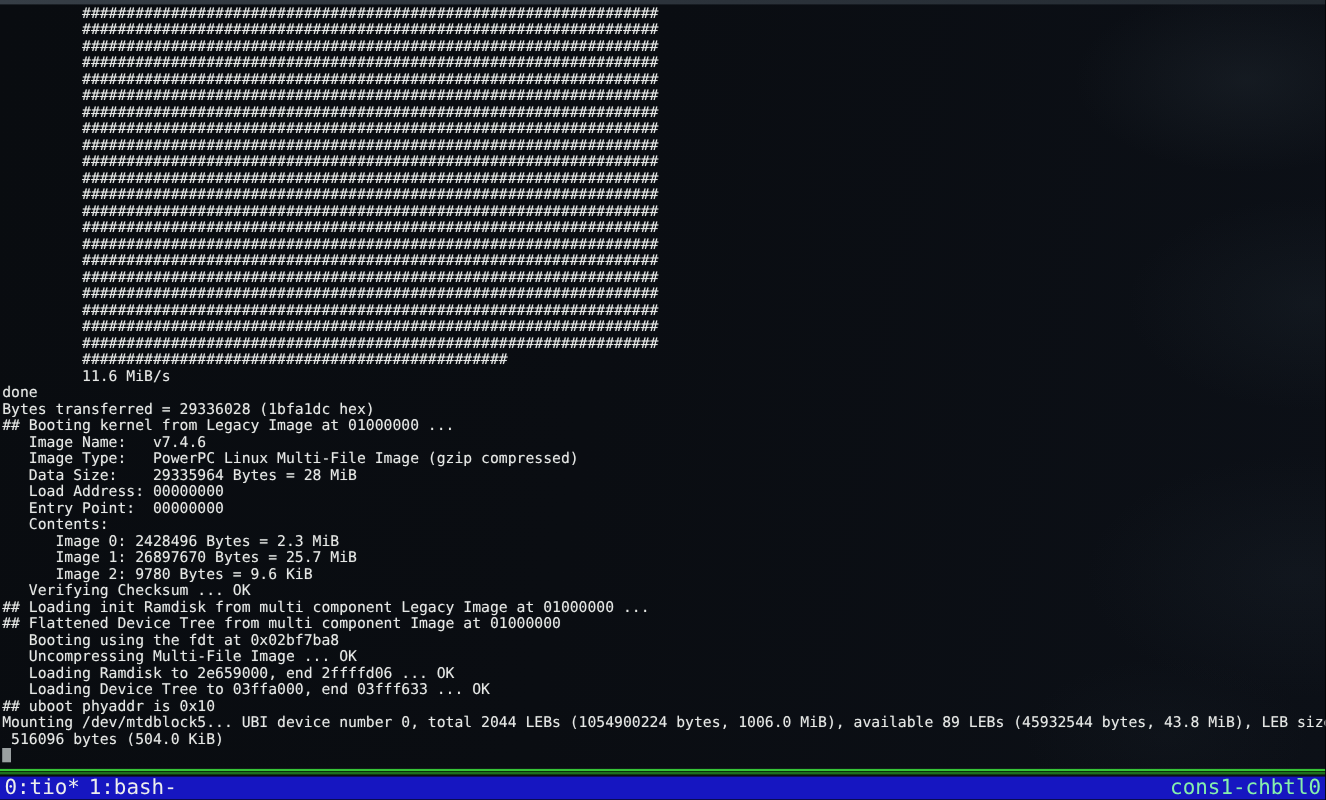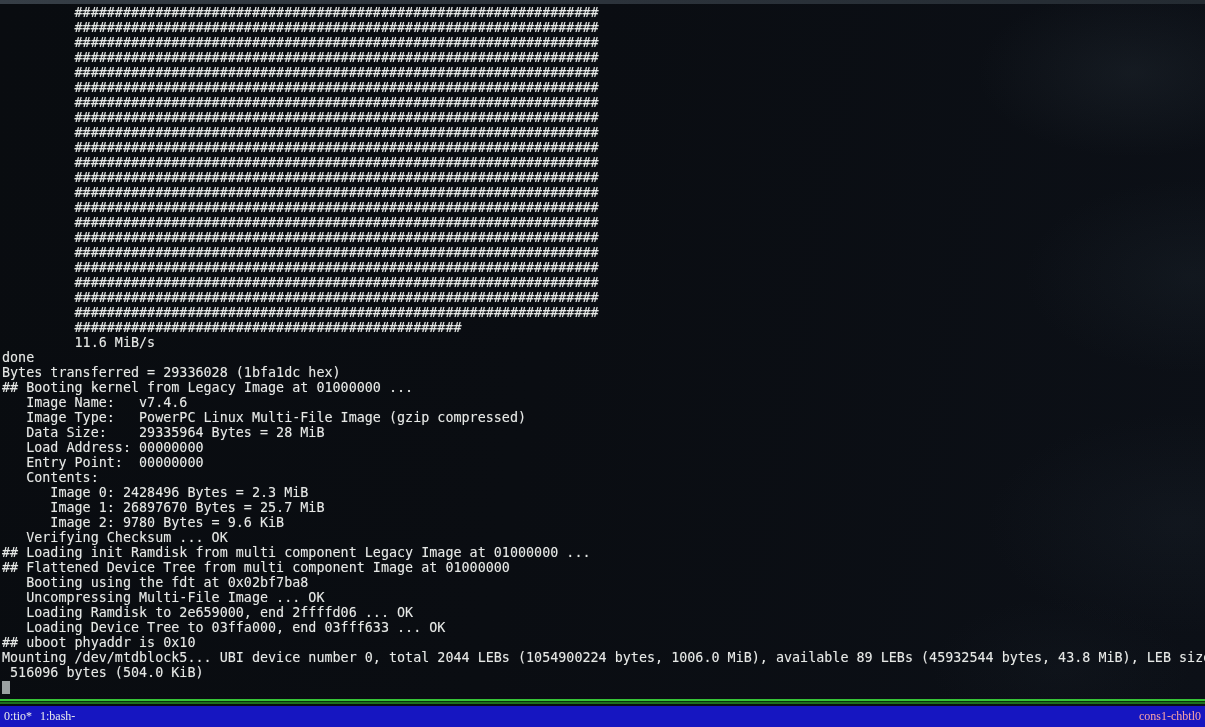--- a/index.html
+++ b/index.html
@@ -36,28 +36,27 @@
     position: absolute; left: 0; right: 0; top: 699px; height: 5px;
     background: linear-gradient(to bottom,
       #36c436 0px, #36c436 2px,
       #0c330c 2px, #0c330c 3px,
       #1d701d 3px, #1d701d 5px);
   }
   .status-bar {
     position: absolute; left: 0; right: 0; bottom: 0; height: 21px;
     background: #1616c1;
     display: flex; align-items: center;
-    font-size: 12px; line-height: 21px;
+    font-size: 19px; line-height: 21px;
     padding: 0 4px; box-sizing: border-box;
     color: #eceded;
-    font-family: Liberation Serif, serif;
   }
   .status-windows { display: flex; gap: 8px; }
   .status-window { color: #eceded; }
-  .status-host { margin-left: auto; color: #fca5a5; }
+  .status-host { margin-left: auto; color: #86efac; }
 </style>
 </head>
 <body>
 
 <div class="screen">
 
   <div class="top-strip"></div>
 
   <div class="terminal">
     <pre>         #################################################################

